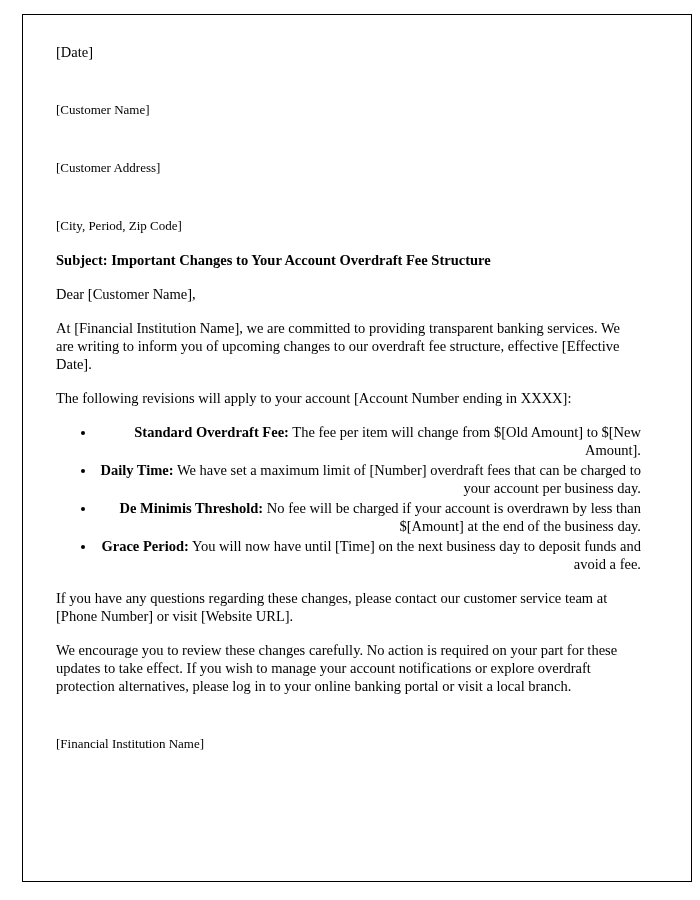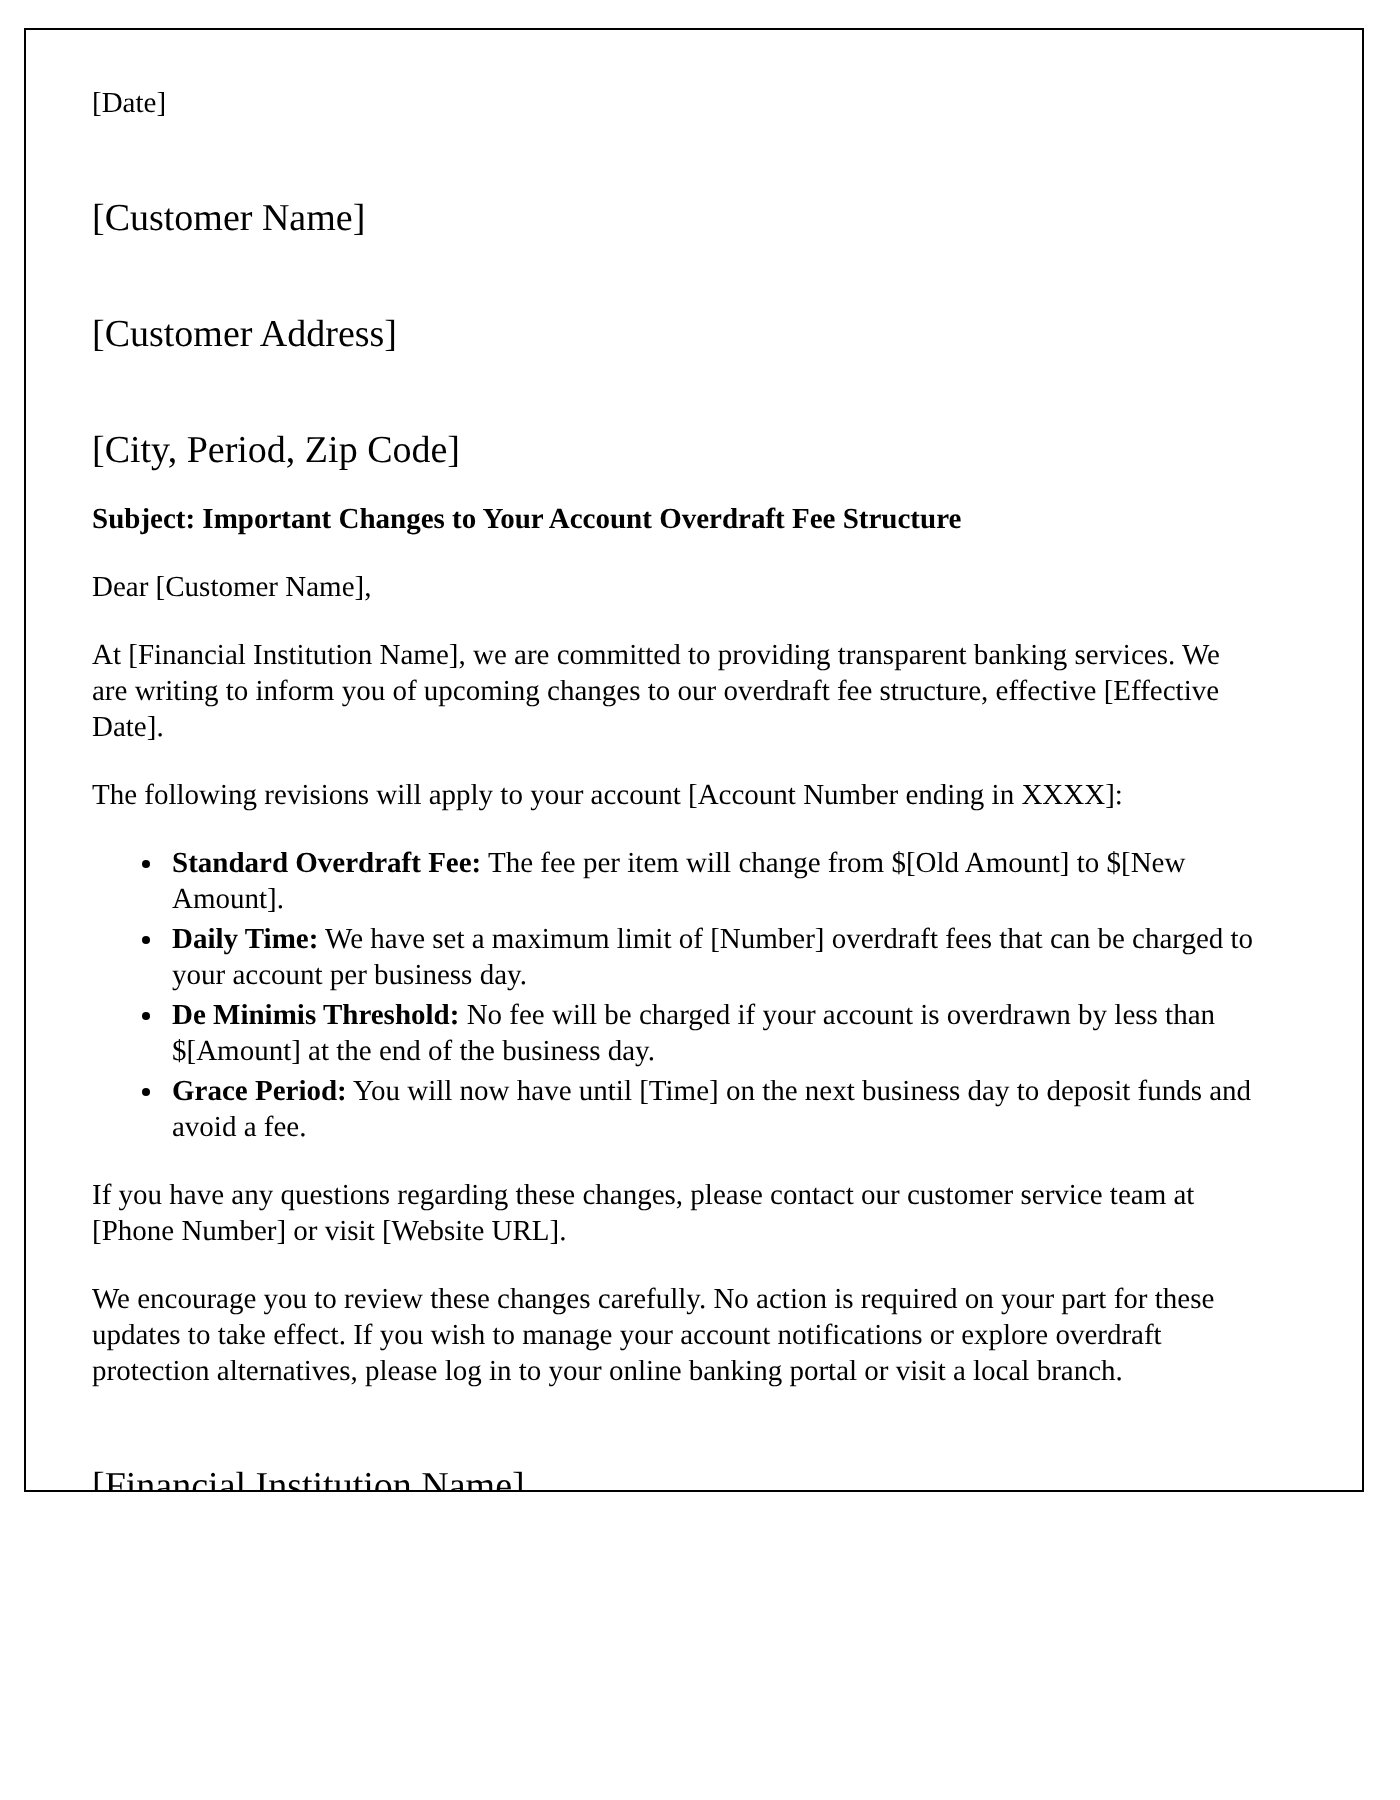--- a/index.html
+++ b/index.html
@@ -9,49 +9,50 @@
   }
   body {
     width: 700px;
     height: 900px;
     position: relative;
     font-family: "Liberation Serif", "DejaVu Serif", serif;
     color: #000000;
   }
   .page {
     position: absolute;
-    left: 12px;
+    left: 22px;
     top: 14px;
     width: 670px;
-    height: 732px;
+    height: 868px;
     box-sizing: border-box;
     border: 1px solid #000000;
     padding: 28px 50px 20px 33px;
     overflow: hidden;
     background: #ffffff;
   }
   .page p {
     margin: 0 0 16px 0;
     font-size: 14.5px;
     line-height: 18px;
   }
   .address-block, .signature-block {
     margin: 0 0 16px 0;
   }
   .address-block div, .signature-block div {
-    font-size: 19px;
+    font-size: 13px;
     line-height: 18px;
     margin-top: 40px;
   }
   .subject {
     font-weight: bold;
   }
   ul.revisions {
     margin: 12px 0 16px 0;
     padding-left: 40px;
+    text-align: right;
   }
   ul.revisions li {
     font-size: 14.5px;
     line-height: 18px;
     margin: 0 0 2px 0;
   }
   ul.revisions li strong {
     font-weight: bold;
   }
 </style>

